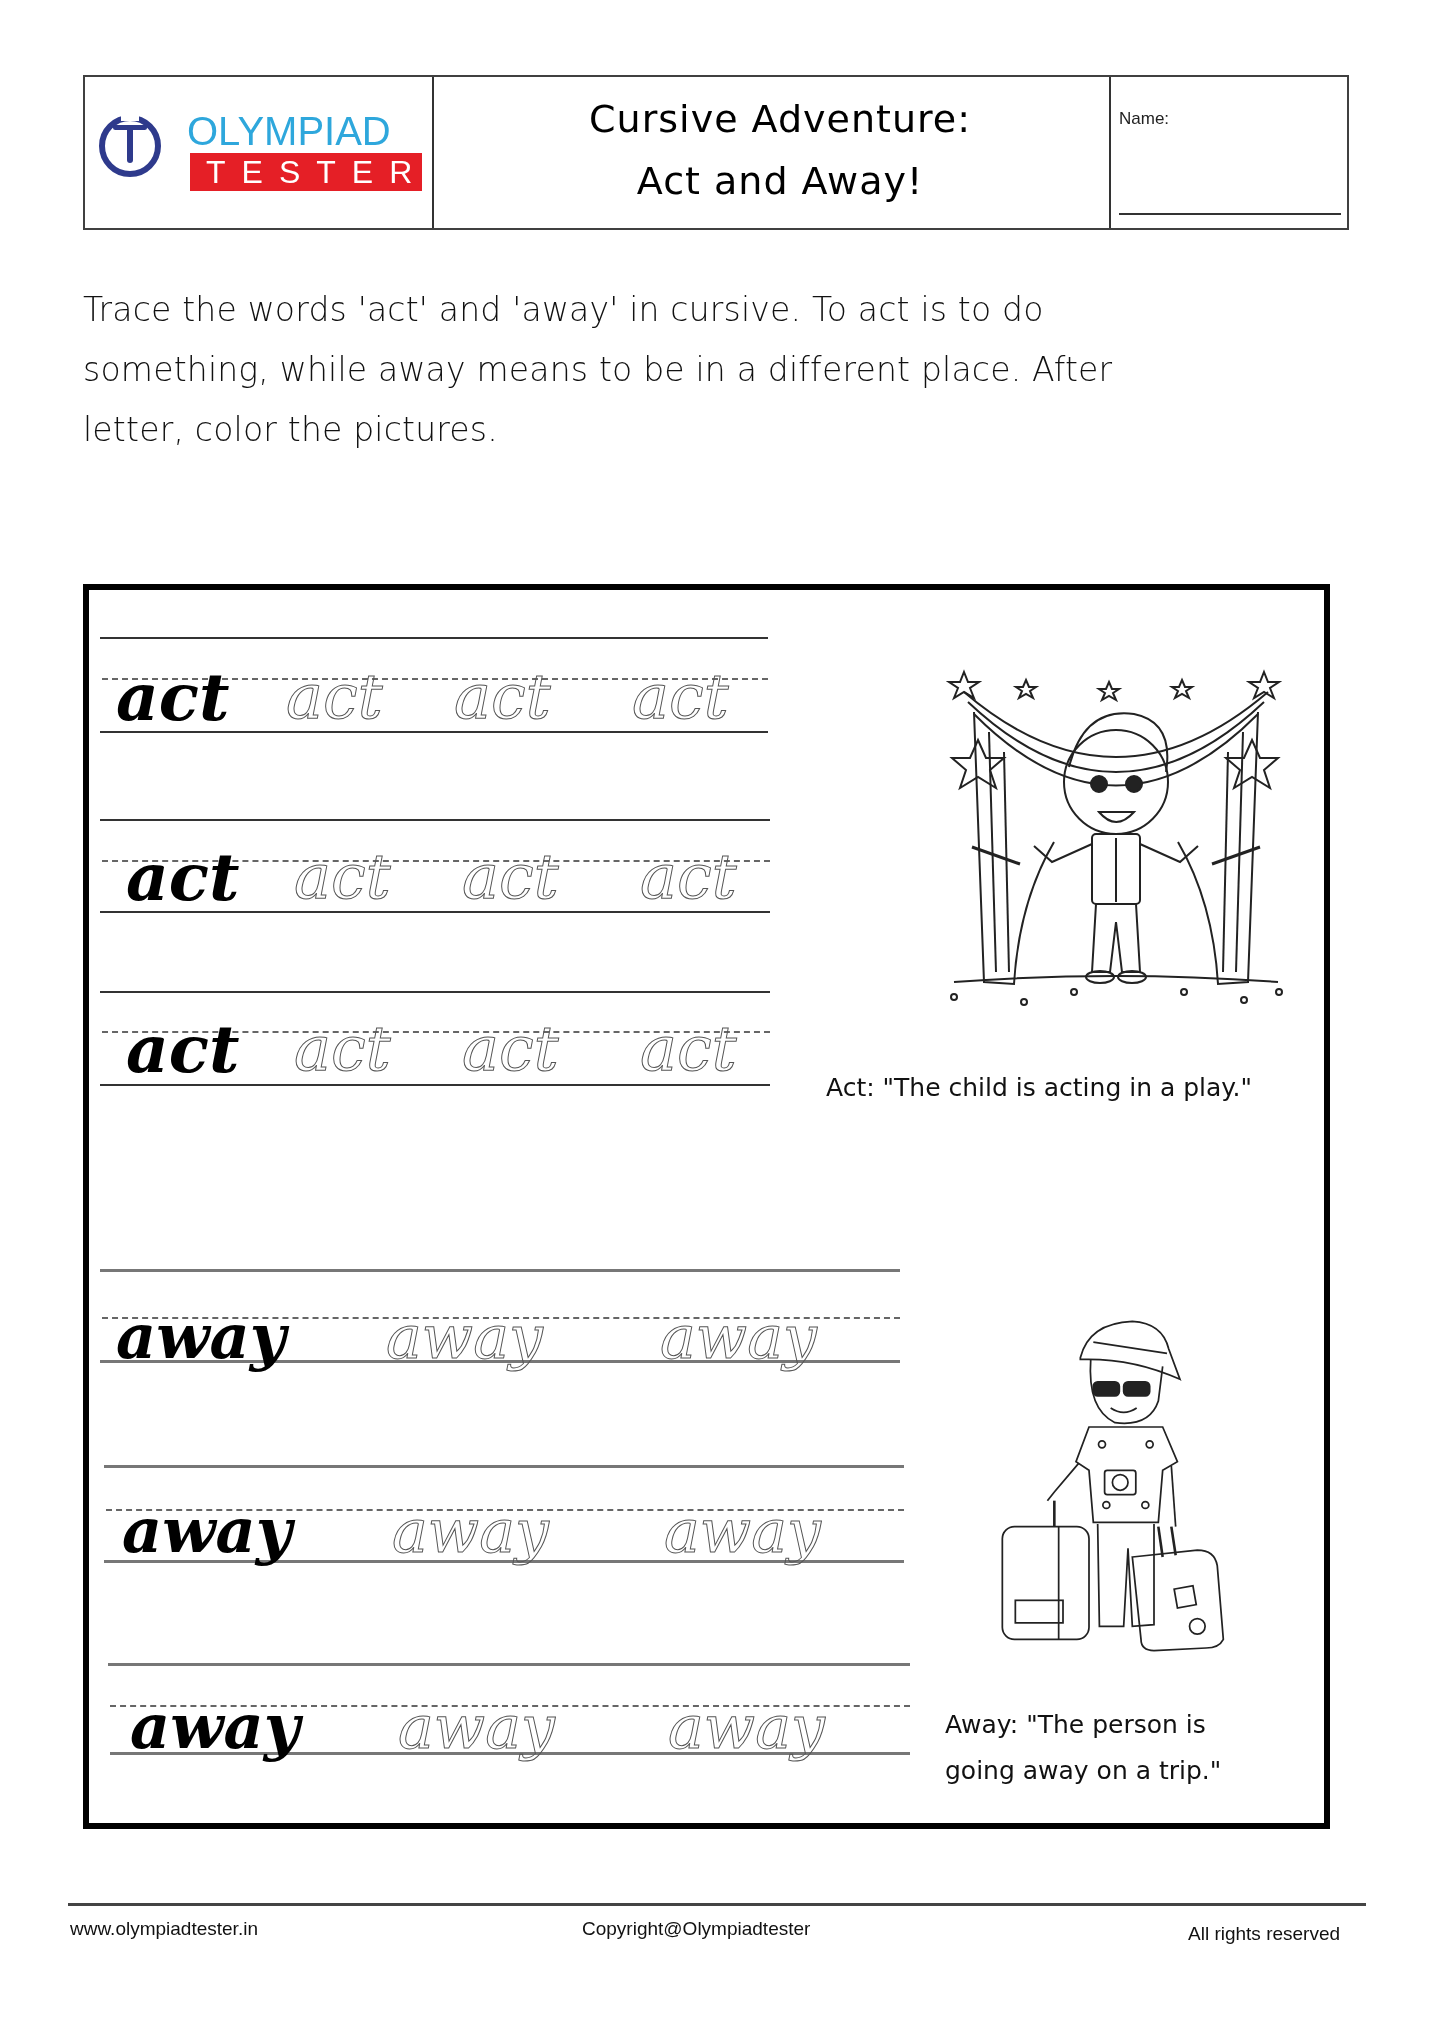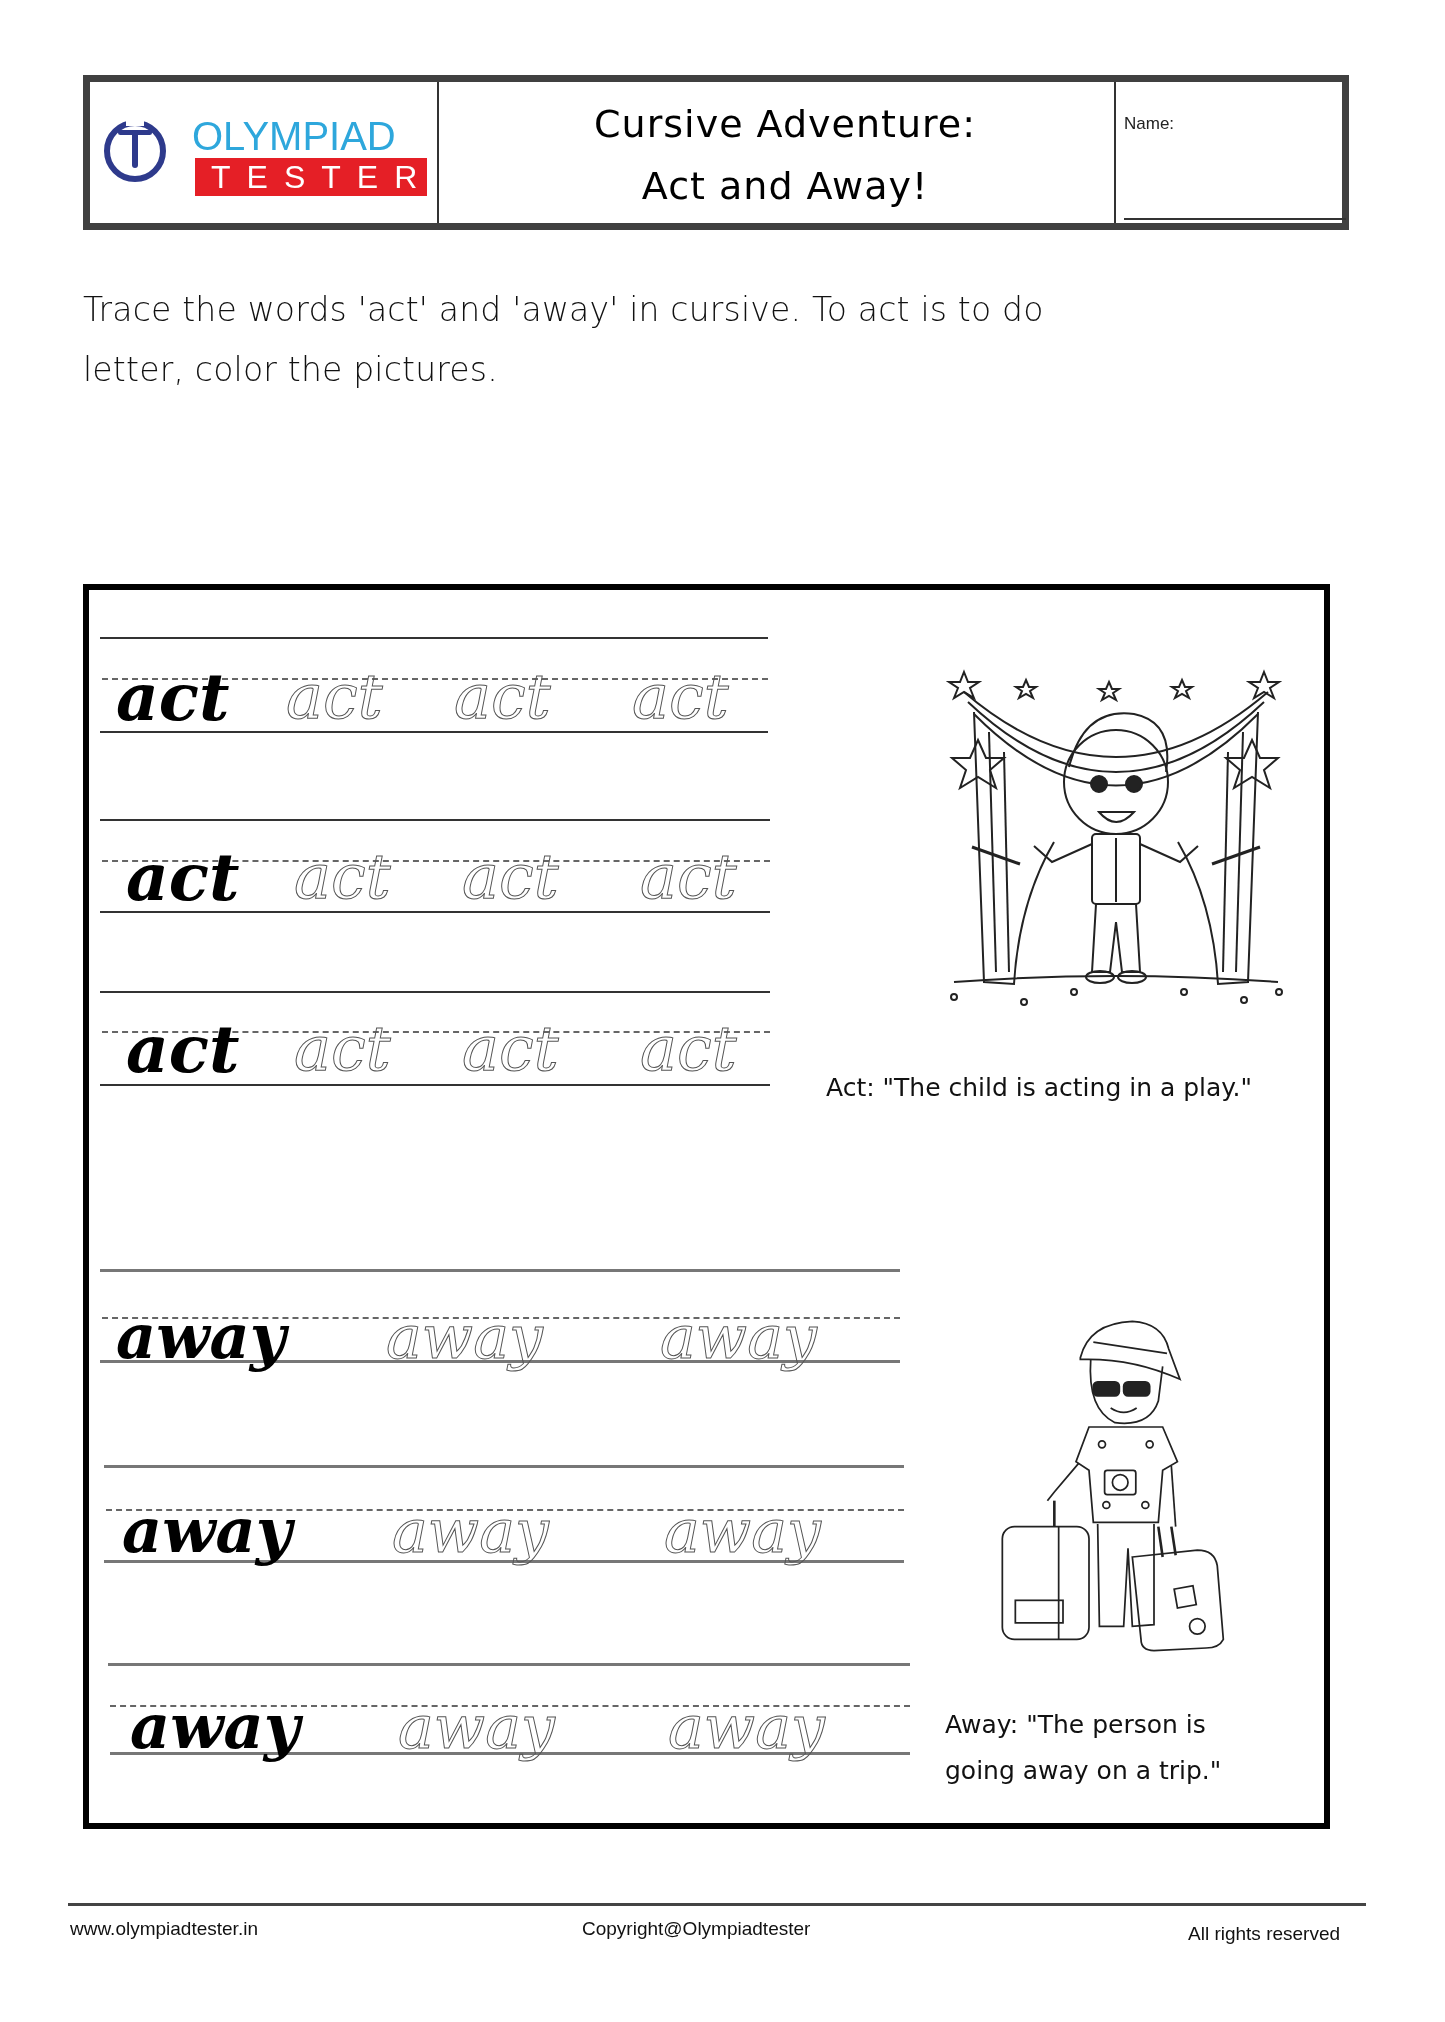--- a/index.html
+++ b/index.html
@@ -1,20 +1,20 @@
 <!DOCTYPE html>
 <html><head>
 <meta charset="utf-8">
 <style>
   html, body { margin: 0; padding: 0; background: #ffffff; }
   body { width: 1445px; height: 2022px; position: relative; overflow: hidden; font-family: "DejaVu Sans", sans-serif; color: #111; }
   .abs { position: absolute; }
 
   
-  .header-box { left: 83px; top: 75px; width: 1266px; height: 155px; border: 7px solid #404040; box-sizing: border-box; }
+  .header-box { left: 83px; top: 75px; width: 1266px; height: 155px; border: 2px solid #404040; box-sizing: border-box; }
   .header-div { top: 0; bottom: 0; width: 0; border-left: 2px solid #333; }
   .logo { left: 14px; top: 36px; width: 320px; height: 80px; }
   .logo-ring { left: 0; top: 0; width: 62px; height: 62px; border: 6px solid #2e3a8c; border-radius: 50%; box-sizing: border-box; top: 2px; }
   .logo-ring-gap { left: 22px; top: -2px; width: 18px; height: 10px; background: #fff; }
   .logo-t-bar { left: 14px; top: 12px; width: 34px; height: 5px; background: #2e3a8c; border-radius: 3px; }
   .logo-t-stem { left: 28px; top: 12px; width: 6px; height: 38px; background: #2e3a8c; border-radius: 3px; }
   .logo-word { left: 88px; top: -4px; font-family: "Liberation Sans", sans-serif; font-size: 40px; font-weight: normal; color: #2ea7dc; letter-spacing: 0px; line-height: 44px; }
   .logo-red { left: 91px; top: 40px; width: 232px; height: 38px; background: #e51f26; }
   .logo-tester { left: 0; top: 0; width: 232px; text-align: center; font-family: "Liberation Sans", sans-serif; font-size: 32px; color: #fff; letter-spacing: 16px; line-height: 38px; text-indent: 16px; }
   .title { left: 349px; width: 676px; text-align: center; font-family: "DejaVu Sans", sans-serif; font-size: 38px; color: #000; letter-spacing: 1px; margin-left: 8px; }
@@ -57,20 +57,21 @@
   <div class="abs header-div" style="left:347px;"></div>
   <div class="abs title" style="top:20px;">Cursive Adventure:</div>
   <div class="abs title" style="top:82px;">Act and Away!</div>
   <div class="abs header-div" style="left:1024px;"></div>
   <div class="abs name-label">Name:</div>
   <div class="abs name-line"></div>
 </div>
 
 <div class="abs intro">
   <div>Trace the words 'act' and 'away' in cursive. To act is to do</div>
+  <div>something, while away means to be in a different place. After</div>
   <div>letter, color the pictures.</div>
 </div>
 
 <div class="abs main-box"></div>
 
 <div>
 
   <div class="abs line-solid" style="left:100px; top:637px; width:668px;"></div>
   <div class="abs line-dash" style="left:102px; top:678px; width:666px;"></div>
   <div class="abs line-solid" style="left:100px; top:731px; width:668px;"></div>

